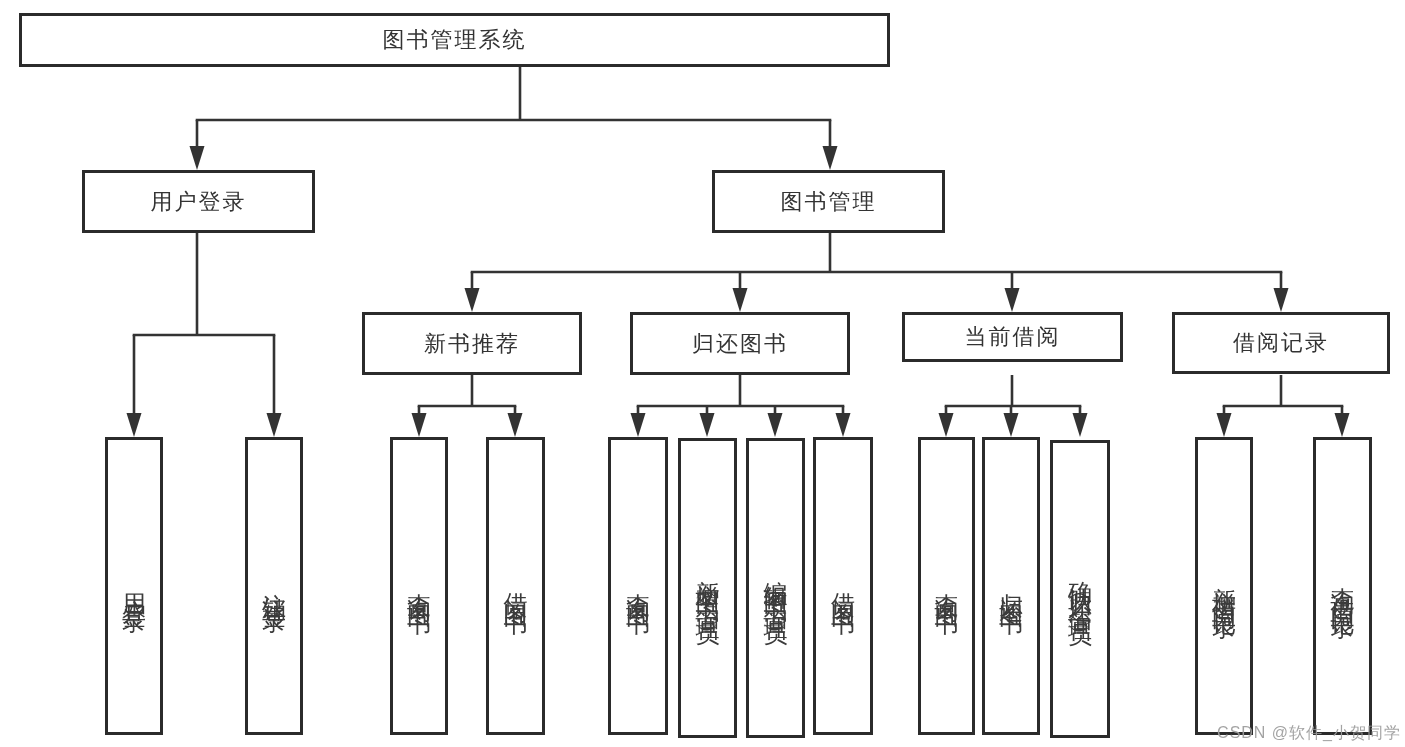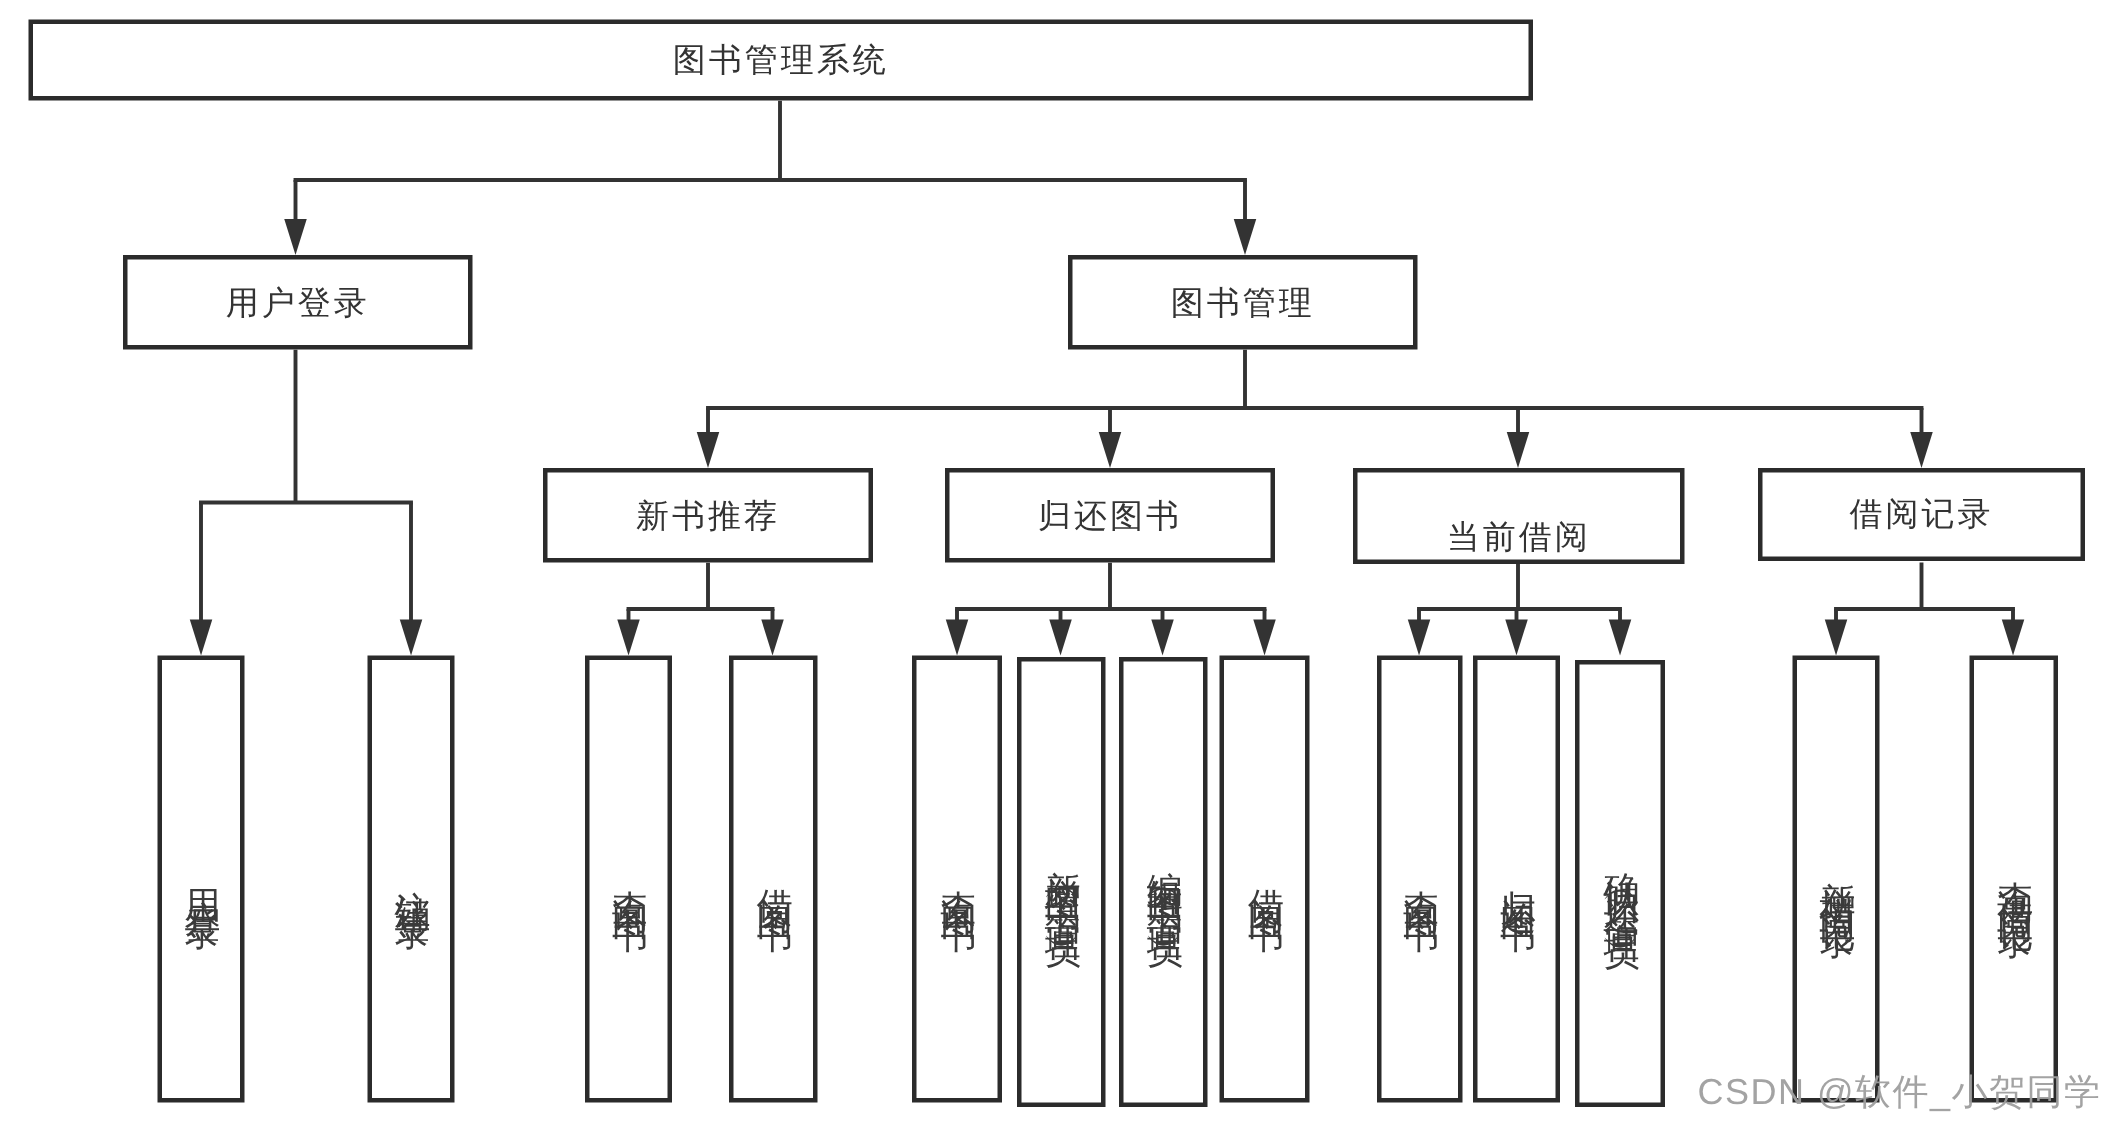--- a/index.html
+++ b/index.html
@@ -42,21 +42,21 @@
     text-orientation: mixed;
     font-size: 24px;
     color: #3b3b3b;
     letter-spacing: 6px;
     line-height: 1;
   }
   .watermark {
     position: absolute;
     right: 4px;
     bottom: 3px;
-    font-size: 24px;
+    font-size: 16px;
     color: rgba(158, 158, 158, 0.95);
     letter-spacing: 1px;
     white-space: nowrap;
     z-index: 5;
   }
 </style>
 </head>
 <body>
 
 <div class="canvas">
@@ -120,38 +120,38 @@
       <polygon points="767.5,413 782.5,413 775,437"></polygon>
       <polygon points="835.5,413 850.5,413 843,437"></polygon>
       <polygon points="938.5,413 953.5,413 946,437"></polygon>
       <polygon points="1003.5,413 1018.5,413 1011,437"></polygon>
       <polygon points="1072.5,413 1087.5,413 1080,437"></polygon>
       <polygon points="1216.5,413 1231.5,413 1224,437"></polygon>
       <polygon points="1334.5,413 1349.5,413 1342,437"></polygon>
     </g>
   </svg>
 
-  <div class="box" style="left:19px; top:13px; width:1003px; height:54px;">
+  <div class="box" style="left:19px; top:13px; width:871px; height:54px;">
     <span class="h-label">图书管理系统</span>
   </div>
 
   <div class="box" style="left:82px; top:170px; width:233px; height:63px;">
     <span class="h-label">用户登录</span>
   </div>
   <div class="box" style="left:362px; top:312px; width:220px; height:63px;">
     <span class="h-label">新书推荐</span>
   </div>
 
   <div class="box" style="left:712px; top:170px; width:233px; height:63px;">
     <span class="h-label">图书管理</span>
   </div>
   <div class="box" style="left:630px; top:312px; width:220px; height:63px;">
     <span class="h-label">归还图书</span>
   </div>
-  <div class="box" style="left:902px; top:312px; width:221px; height:64px;align-items:flex-end;">
+  <div class="box" style="left:902px; top:312px; width:221px; height:50px;">
     <span class="h-label">当前借阅</span>
   </div>
   <div class="box" style="left:1172px; top:312px; width:218px; height:62px;justify-content:center;">
     <span class="h-label">借阅记录</span>
   </div>
 
   <div class="box" style="left:105px; top:437px; width:58px; height:298px;">
     <span class="v-label">用户登录</span>
   </div>
   <div class="box" style="left:245px; top:437px; width:58px; height:298px;">

